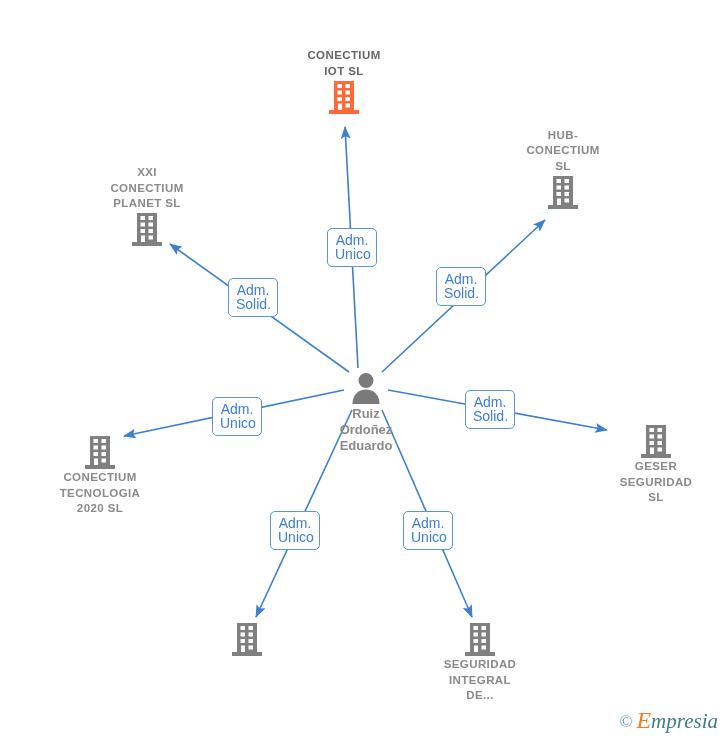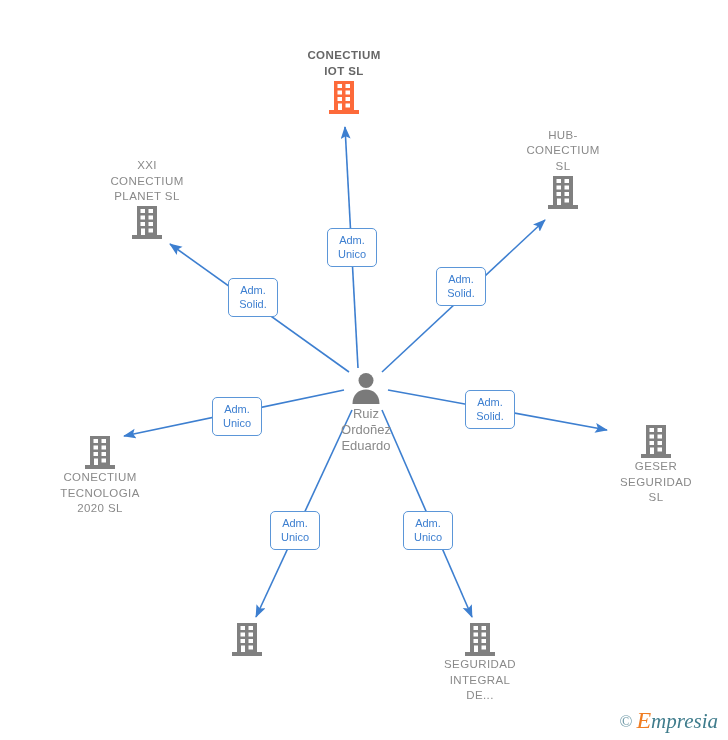--- a/index.html
+++ b/index.html
@@ -9,30 +9,31 @@
     font-family:"Liberation Sans","DejaVu Sans",sans-serif;
     -webkit-font-smoothing:antialiased;
   }
   #graph{position:absolute;left:0;top:0;width:603px;height:740px;}
   svg.edges{position:absolute;left:0;top:0;width:728px;height:740px;pointer-events:none;}
 
   .node{position:absolute;width:160px;margin-left:-80px;text-align:center;}
   .node .caption{
     font-size:11.5px;line-height:15.5px;color:#8a8a8a;letter-spacing:.4px;
     white-space:pre-line;
+    font-weight:bold;
   }
   .node.root .caption{color:#666;font-weight:bold;}
   .node.person .caption{color:#8a8a8a;font-size:13px;line-height:16px;letter-spacing:0;text-align:center;}
 
   .icon-wrap{display:flex;justify-content:center;align-items:center;height:36px;}
 
   .edge-label{
     position:absolute;box-sizing:border-box;
     background:#fff;border:1.4px solid #5b96d8;border-radius:5px;
-    color:#3d7fd0;font-size:11px;line-height:14px;
+    color:#3d7fd0;font-size:14px;line-height:14px;
     padding:4px 7px 5px 7px;text-align:center;white-space:pre-line;
     width:50px;margin-left:-25px;margin-top:-21px;
   }
 
   .watermark{
     position:absolute;right:10px;bottom:8px;
     display:flex;align-items:center;gap:4px;
     font-family:"Liberation Serif","DejaVu Serif",serif;
   }
   .watermark .copy{color:#6f9aa8;font-size:17px;line-height:17px;}
@@ -70,21 +71,21 @@
             <rect x="16.5" y="3" width="4.5" height="4" fill="#fff"></rect>
             <rect x="8.5" y="9.5" width="4.5" height="4" fill="#fff"></rect>
             <rect x="16.5" y="9.5" width="4.5" height="4" fill="#fff"></rect>
             <rect x="8.5" y="16" width="4.5" height="4" fill="#fff"></rect>
             <rect x="16.5" y="16" width="4.5" height="4" fill="#fff"></rect>
             <rect x="9" y="22.5" width="4" height="6.5" fill="#fff"></rect>
             <rect x="16.5" y="22.5" width="4.5" height="4" fill="#fff"></rect>
           </svg>
         </div>
       </div>
-      <div class="node" style="left: 147px; top: 158px;">
+      <div class="node" style="left: 147px; top: 165px;">
         <div class="caption">XXI<br>CONECTIUM<br>PLANET  SL</div>
         <div class="icon-wrap">
           <svg width="30" height="33" viewBox="0 0 30 33" aria-hidden="true">
             <rect x="5" y="0" width="20" height="29" fill="#808080"></rect>
             <rect x="0" y="29" width="30" height="4" fill="#808080"></rect>
             <rect x="8.5" y="3" width="4.5" height="4" fill="#fff"></rect>
             <rect x="16.5" y="3" width="4.5" height="4" fill="#fff"></rect>
             <rect x="8.5" y="9.5" width="4.5" height="4" fill="#fff"></rect>
             <rect x="16.5" y="9.5" width="4.5" height="4" fill="#fff"></rect>
             <rect x="8.5" y="16" width="4.5" height="4" fill="#fff"></rect>

